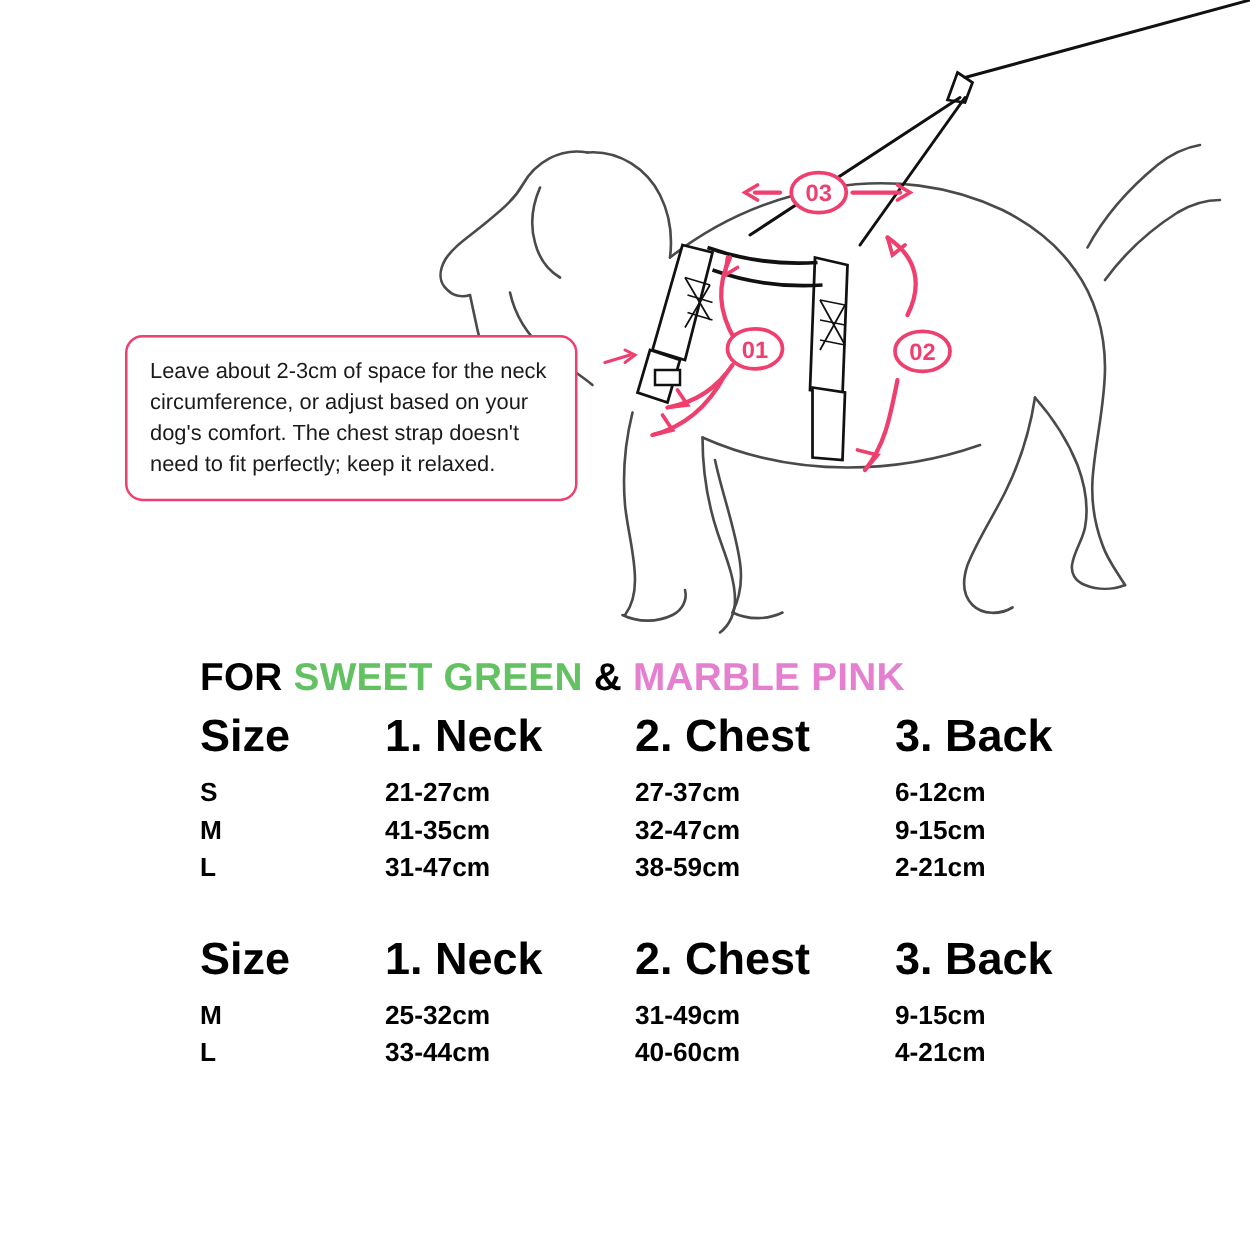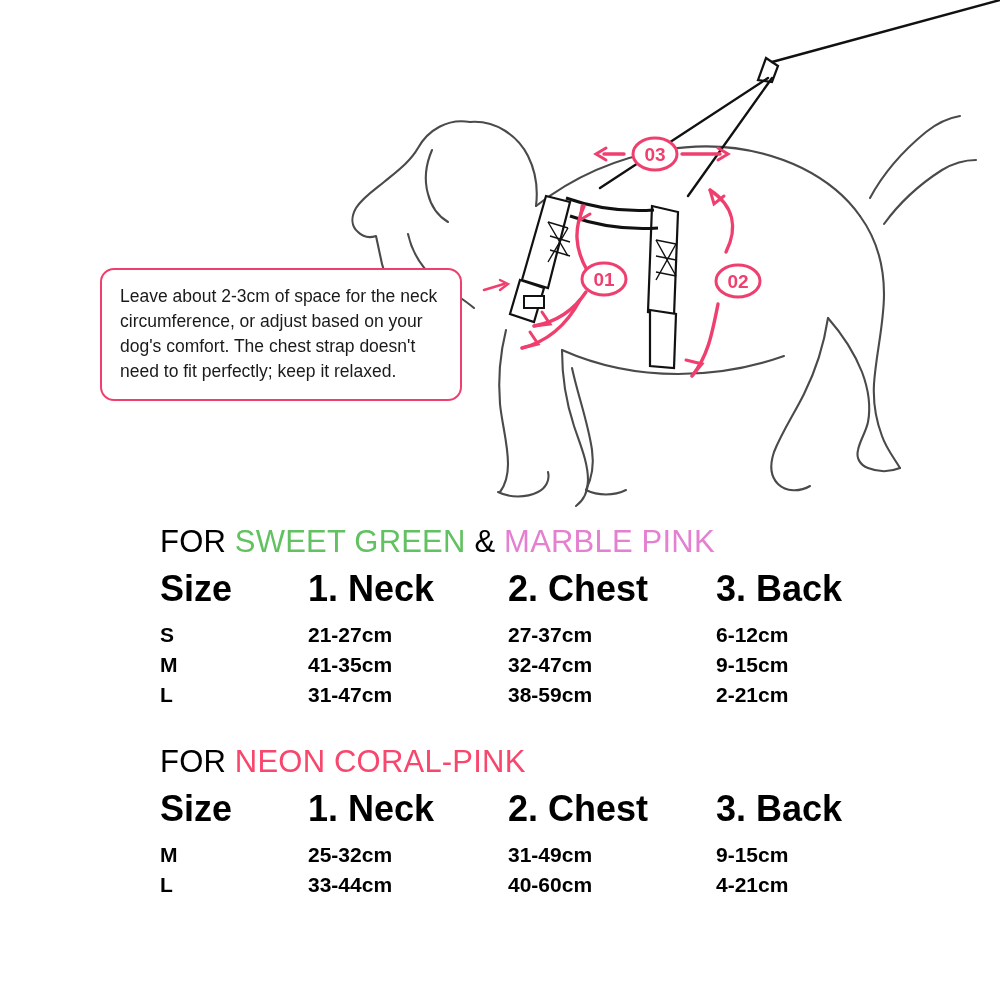--- a/index.html
+++ b/index.html
@@ -59,21 +59,21 @@
     position: absolute;
     left: 0;
     top: 524px;
     width: 1000px;
   }
   .table-block {
     width: 1000px;
   }
   .table-title {
     font-size: 31px;
-    font-weight: normal;
+    font-weight: bold;
     letter-spacing: 0.2px;
     padding-left: 160px;
     margin-bottom: 6px;
     white-space: nowrap;
   }
   .table-title .t-plain { color: #000000; }
   .t-green { color: #62c160; }
   .t-pink  { color: #e57fd0; }
   .t-coral { color: #f8476d; }
 
@@ -262,21 +262,20 @@
             <td class="cell-chest">38-59cm</td>
             <td class="cell-back">2-21cm</td>
           </tr>
         </tbody>
       </table>
     </div>
 
     <div class="block-gap"></div>
 
     <div class="table-block">
-      <div class="table-title"><span class="t-plain">FOR </span><span class="t-coral">NEON CORAL-PINK</span></div>
       <table class="sizes">
         <colgroup>
             <col class="c-size">
             <col class="c-neck">
             <col class="c-chest">
             <col class="c-back">
           </colgroup>
         <thead>
           <tr>
             <th>Size</th>

